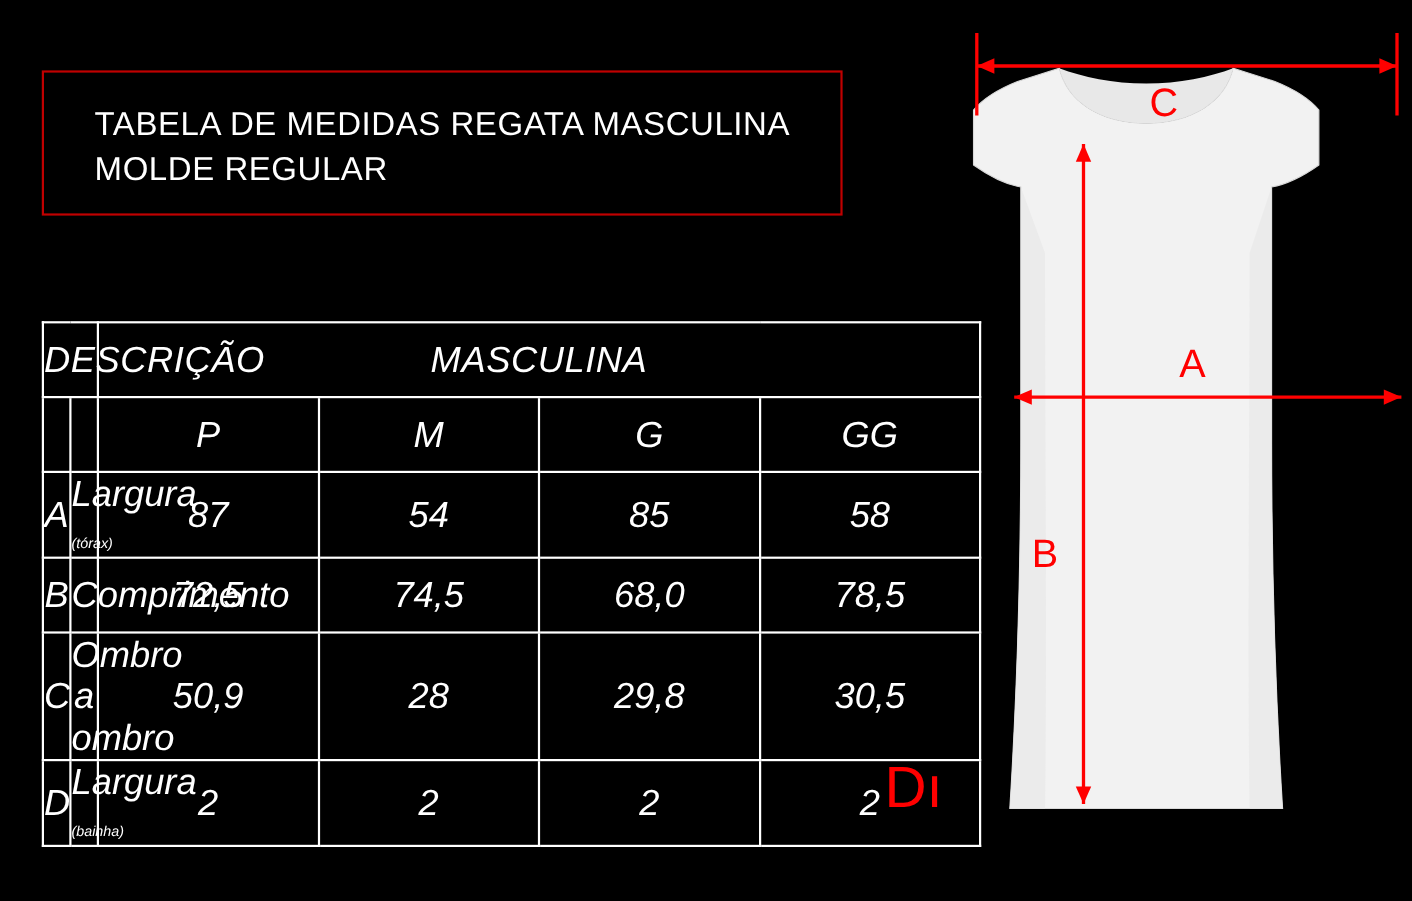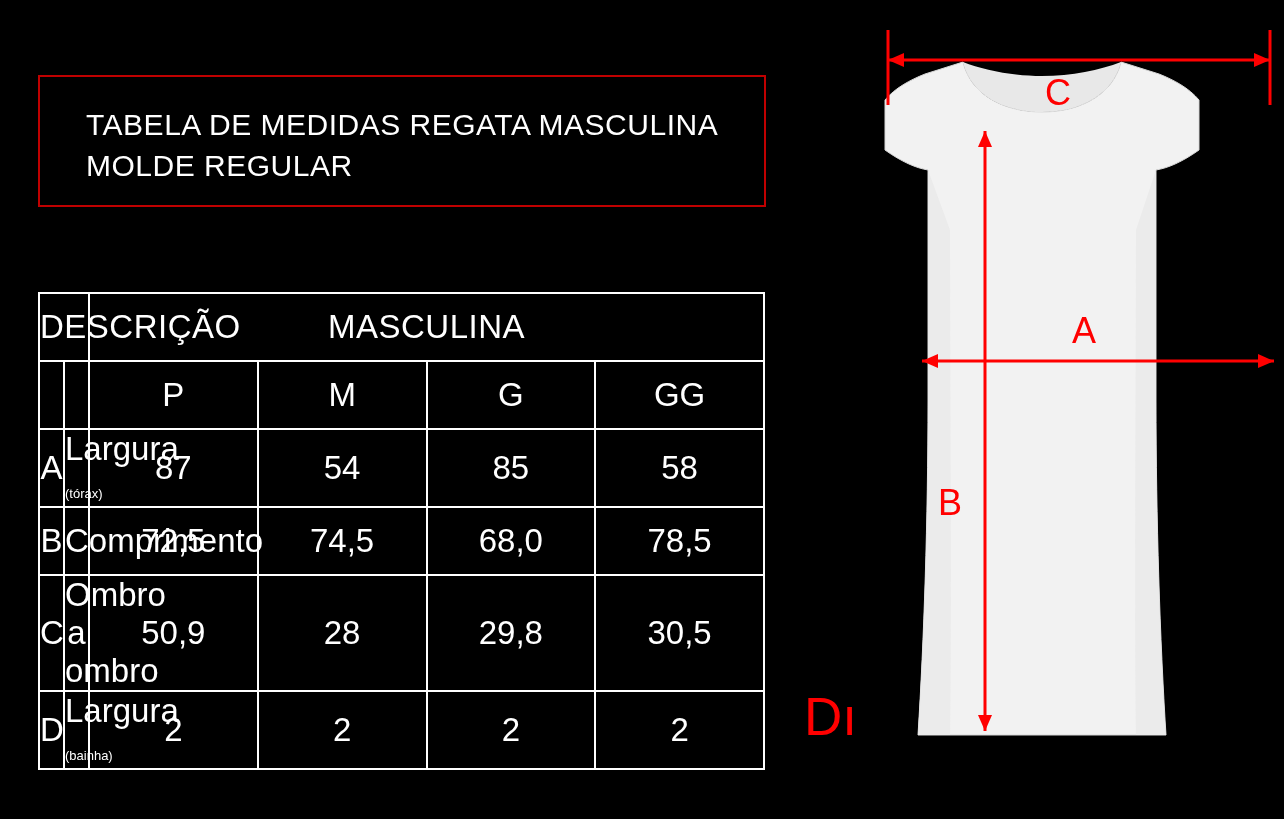--- a/index.html
+++ b/index.html
@@ -13,21 +13,21 @@
     position: relative;
     overflow: hidden;
     font-family: "Liberation Sans", sans-serif;
     color: #ffffff;
   }
 
   
   #title-box {
     position: absolute;
     left: 38px;
-    top: 75px;
+    top: 64px;
     width: 728px;
     height: 132px;
     border: 2px solid #c00000;
     box-sizing: border-box;
   }
   #title-text {
     position: absolute;
     left: 46px;
     top: 28px;
     right: 16px;
@@ -36,23 +36,24 @@
     letter-spacing: 0.5px;
     color: #ffffff;
     white-space: pre-line;
   }
 
   
   #measure-table {
     position: absolute;
     left: 38px;
     top: 292px;
-    width: 727px;
+    width: 854px;
     border-collapse: collapse;
     table-layout: fixed;
+    font-style: italic;
   }
   #measure-table td, #measure-table th {
     border: 2px solid #ffffff;
     color: #ffffff;
     background: #000000;
     text-align: center;
     font-weight: normal;
     padding: 0;
     height: 66px;
     font-size: 33px;

